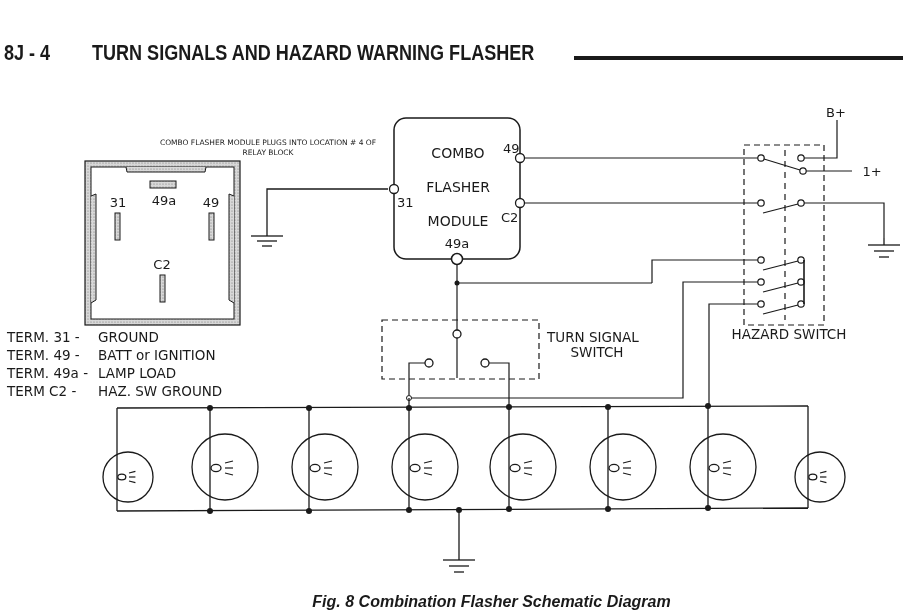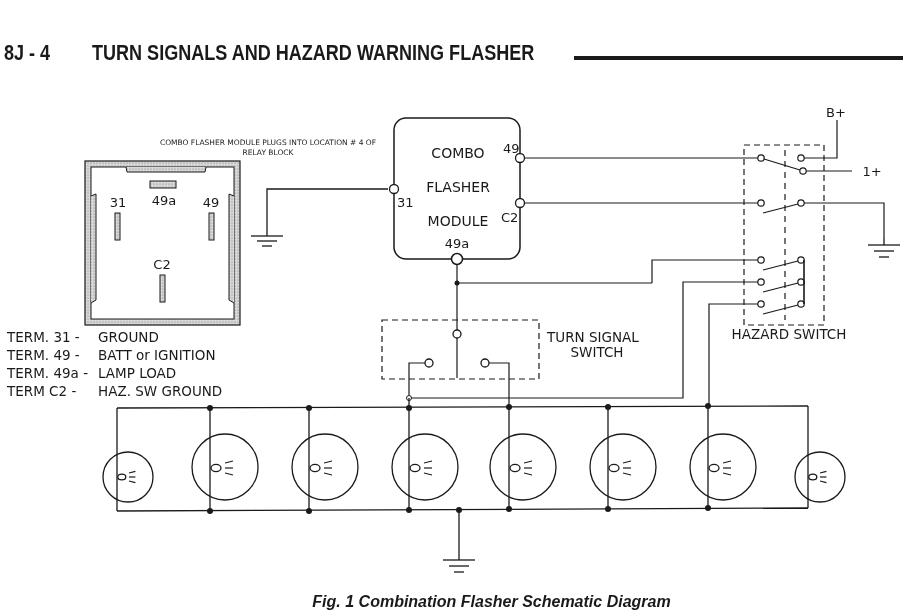--- a/index.html
+++ b/index.html
@@ -230,13 +230,13 @@
       <g>
         <circle cx="820" cy="477" r="25" fill="none" stroke="#1a1a1a" stroke-width="1.3"></circle>
         <ellipse cx="812.8" cy="477" rx="4" ry="2.8800000000000003" fill="#fff" stroke="#1a1a1a" stroke-width="1.3"></ellipse>
         <line x1="820" y1="473" x2="826.4" y2="471.4" stroke="#1a1a1a" stroke-width="1.2"></line>
         <line x1="820" y1="477" x2="826.4" y2="477" stroke="#1a1a1a" stroke-width="1.2"></line>
         <line x1="820" y1="481" x2="826.4" y2="482.6" stroke="#1a1a1a" stroke-width="1.2"></line>
       </g>
     </g>
 </svg>
 
-<div class="caption">Fig. 1 Combination Flasher Schematic Diagram</div>
+<div class="caption">Fig. 8 Combination Flasher Schematic Diagram</div>
 
 </body></html>

